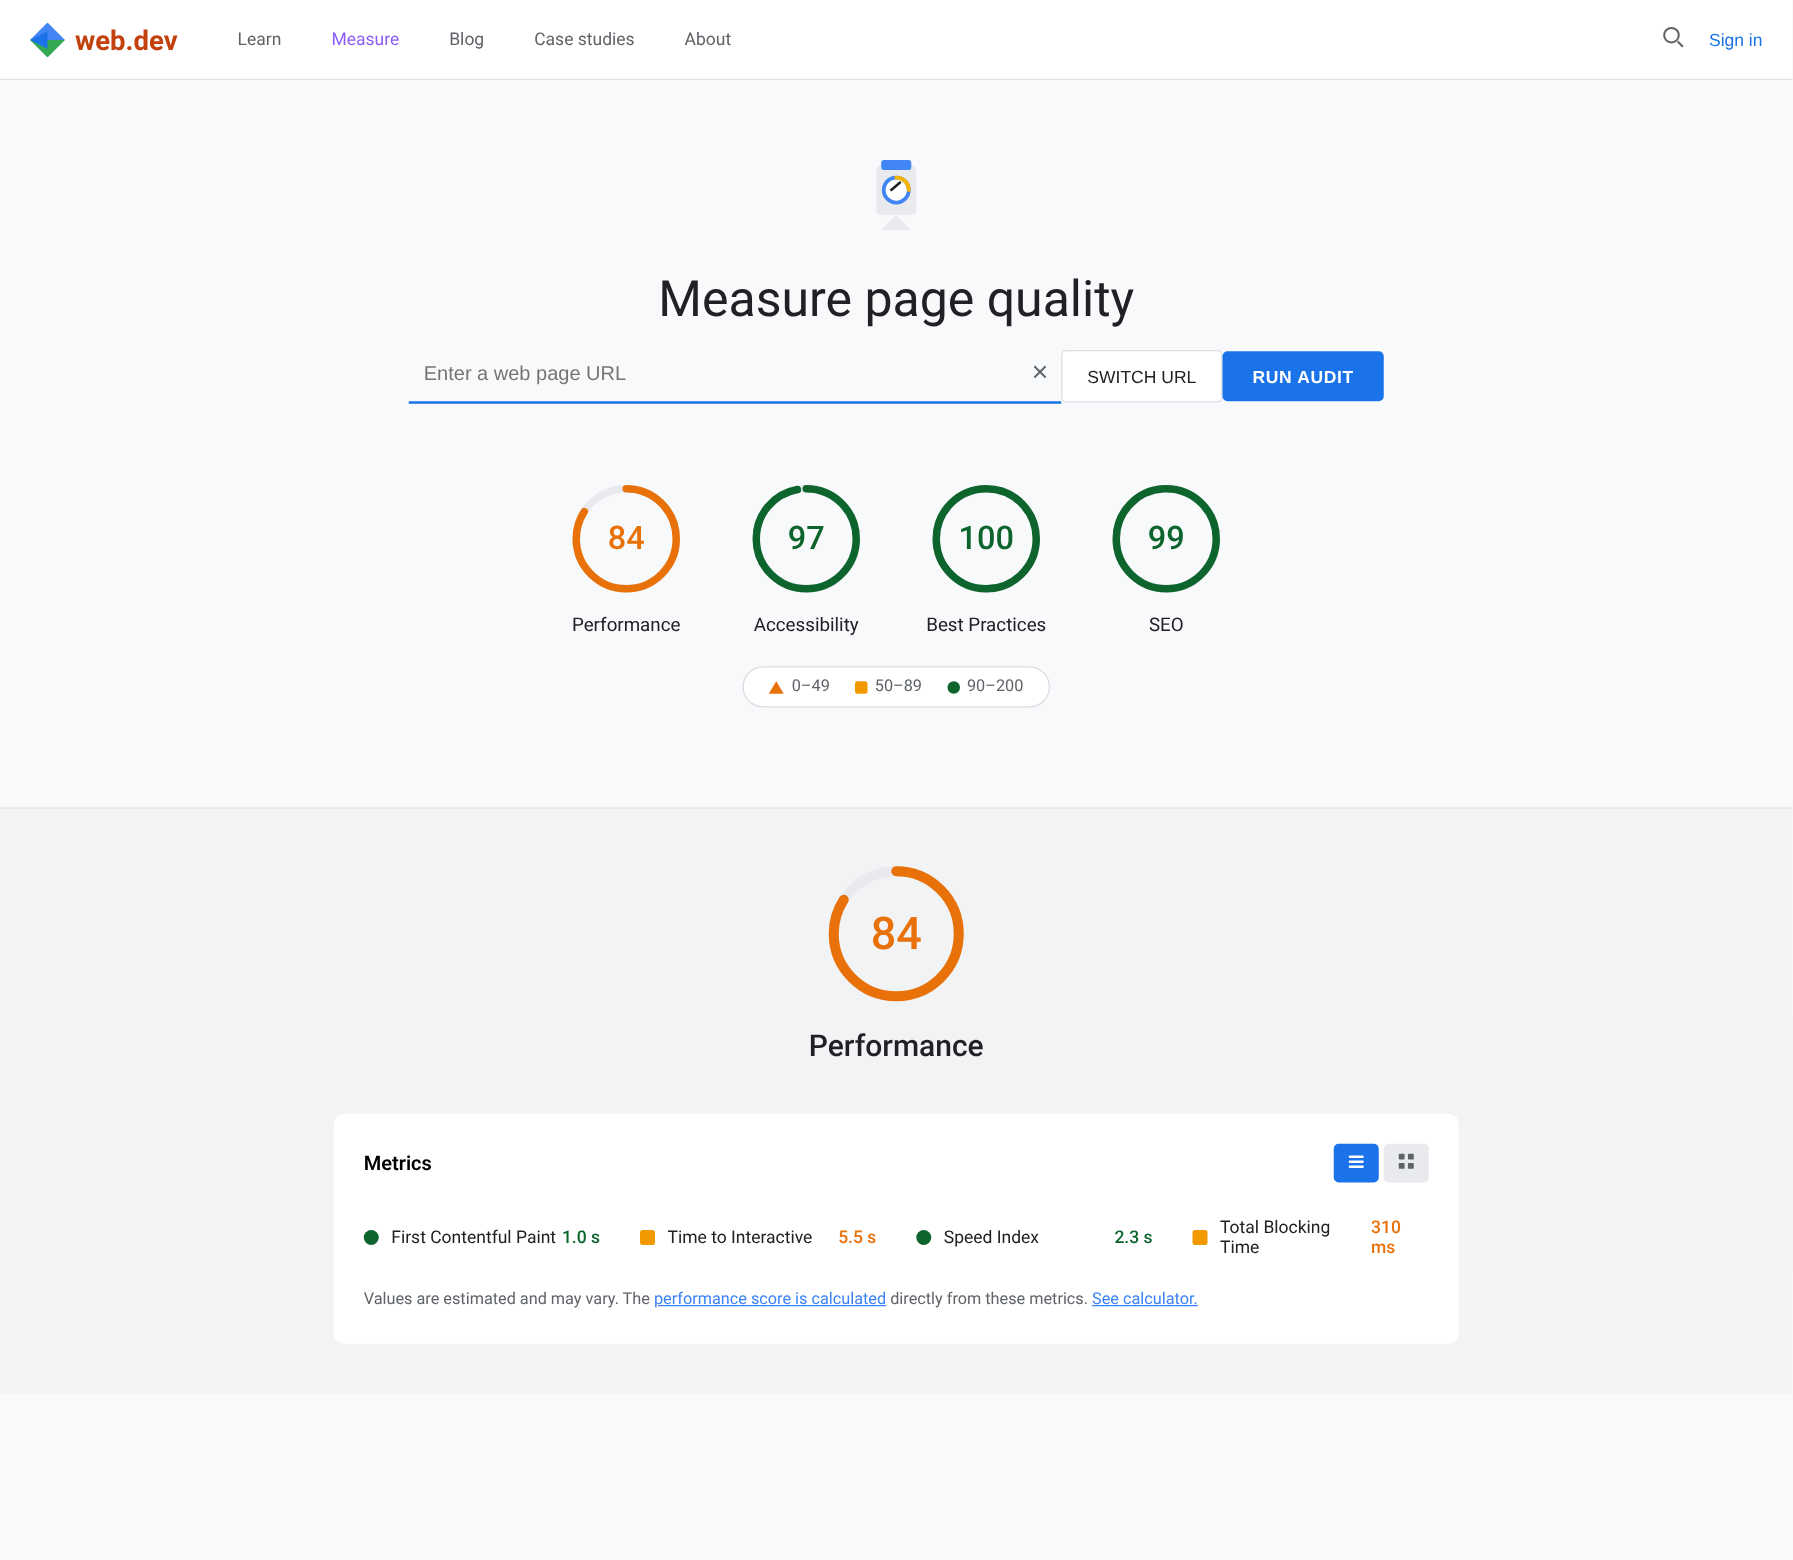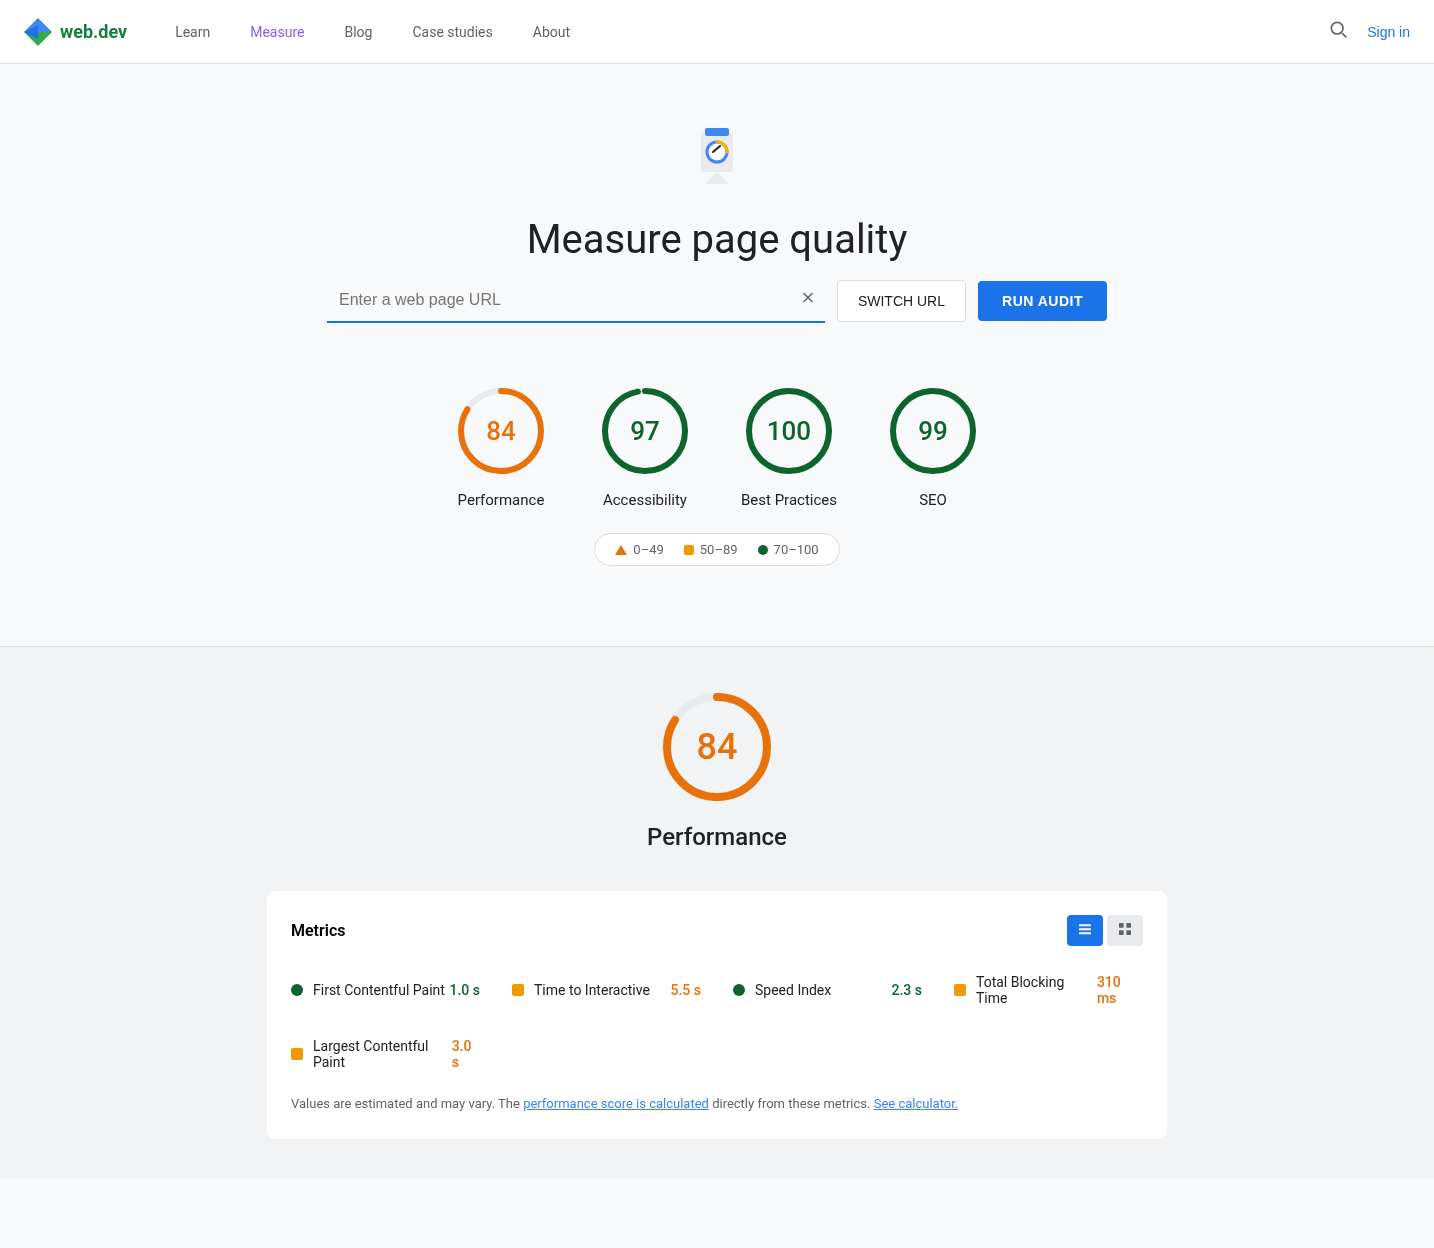--- a/index.html
+++ b/index.html
@@ -12,25 +12,25 @@
       display: flex;
       align-items: center;
       padding: 0 24px;
       height: 64px;
       position: sticky;
       top: 0;
       z-index: 100;
     }
     .nav-logo {
       display: flex;
-      align-items: center;
+      align-items: flex-end;
       gap: 8px;
       font-weight: 700;
-      font-size: 18px;
-      color: #15803d;
+      font-size: 22px;
+      color: #c2410c;
       margin-right: 32px;
       text-decoration: none;
     }
     .nav-logo-icon {
       width: 28px;
       height: 28px;
     }
     .nav-links {
       display: flex;
       gap: 8px;
@@ -94,21 +94,20 @@
       margin: 0 auto 40px;
       line-height: 1.6;
     }
 
     
     .url-bar {
       display: flex;
       align-items: center;
       max-width: 780px;
       margin: 0 auto 60px;
-      gap: 12px;
     }
     .url-input-wrap {
       flex: 1;
       position: relative;
       border-bottom: 2px solid #1a73e8;
     }
     .url-input {
       width: 100%;
       padding: 12px 40px 12px 12px;
       font-size: 16px;
@@ -473,21 +472,21 @@
       <div class="legend-item">
         <div class="legend-triangle"></div>
         <span>0–49</span>
       </div>
       <div class="legend-item">
         <div class="legend-square" style="background:#f29900;"></div>
         <span>50–89</span>
       </div>
       <div class="legend-item">
         <div class="legend-dot" style="background:#0d652d;"></div>
-        <span>70–100</span>
+        <span>90–200</span>
       </div>
     </div>
   </div>
 </div>
 
 <div class="divider"></div>
 
 <div class="perf-detail">
   <div class="perf-detail-inner">
     <div class="perf-score-big">
@@ -544,27 +543,20 @@
     </div>
     <span class="metric-value green">2.3 s</span>
   </div>
           <div class="metric-row">
     <div class="metric-left">
       <div class="metric-dot-square" style="background:#f29900;"></div>
       <span>Total Blocking Time</span>
     </div>
     <span class="metric-value orange">310 ms</span>
   </div>
-          <div class="metric-row">
-    <div class="metric-left">
-      <div class="metric-dot-square" style="background:#f29900;"></div>
-      <span>Largest Contentful Paint</span>
-    </div>
-    <span class="metric-value orange">3.0 s</span>
-  </div>
         </div>
       <p class="metric-note">
         <span>Values are estimated and may vary. The </span>
         <a href="#">performance score is calculated</a>
         <span> directly from these metrics. </span>
         <a href="#">See calculator.</a>
       </p>
 
     </div>
   </div>

